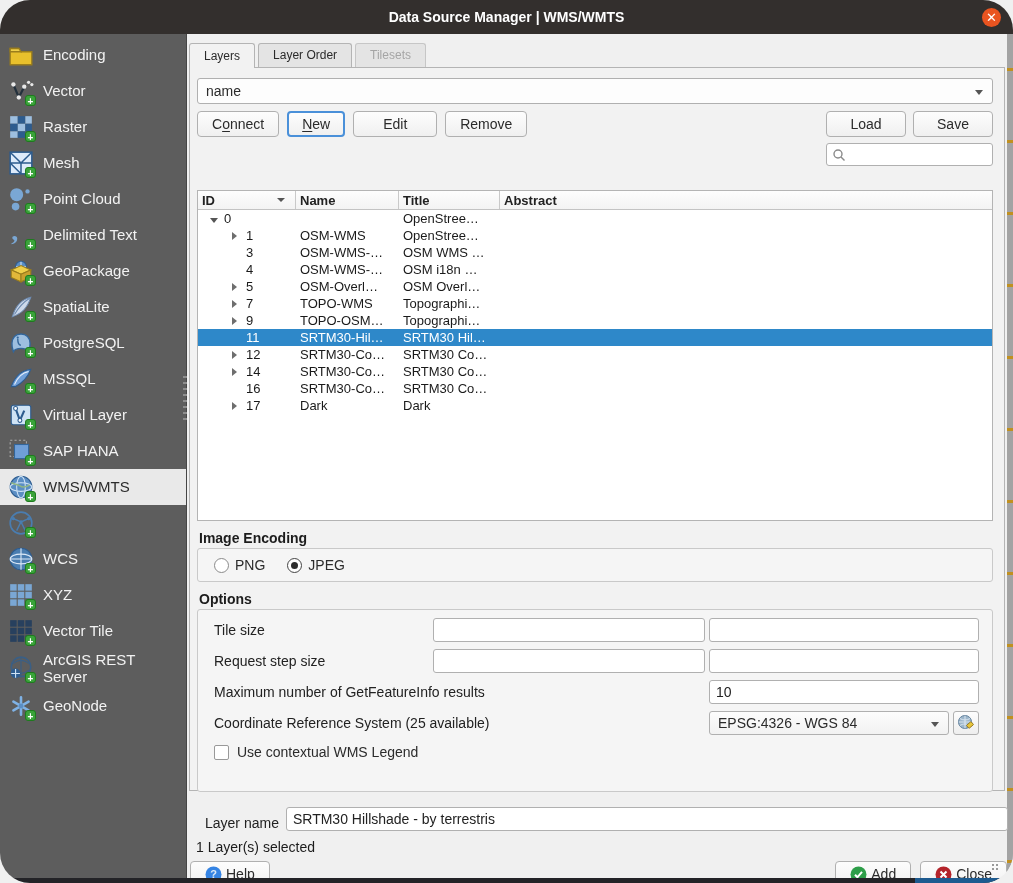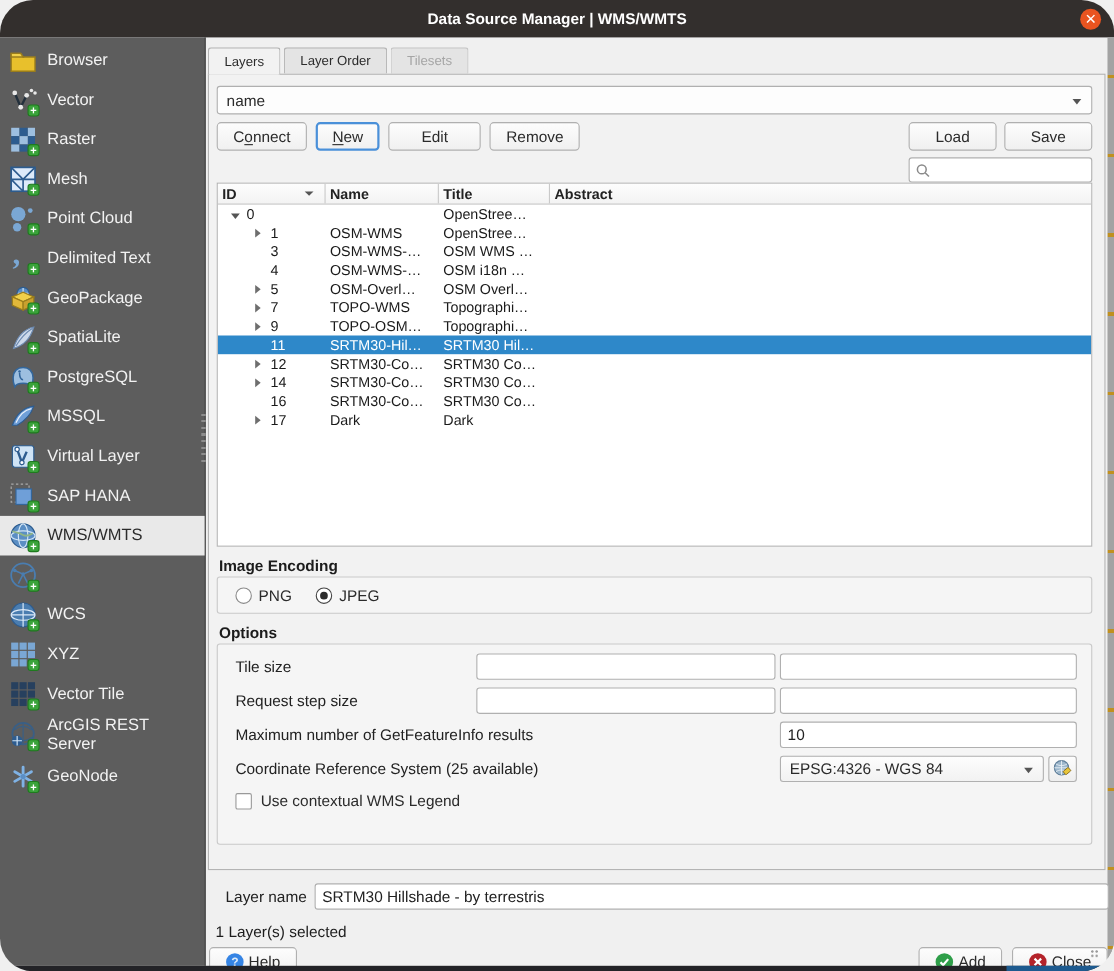--- a/index.html
+++ b/index.html
@@ -66,21 +66,21 @@
   .btn-row .gap { width:8px; }
   .btn-row .spacer { flex:1; }
   .btn-wide { min-width:80px; }
 
   .search-row { display:flex; justify-content:flex-end; margin-top:6px; }
   .searchbox { width:167px; height:23px; background:#fff; border:1px solid #b0b0b0; border-radius:3px;
                display:flex; align-items:center; padding:0 5px; gap:4px; }
   .searchbox input { border:none; outline:none; flex:1; font-size:13px; background:transparent; min-width:0; }
 
   
-  .layer-table { margin-top:0; height:331px; background:#fff; border:1px solid #b4b4b4; overflow:hidden; font-size:13px; }
+  .layer-table { margin-top:24px; height:331px; background:#fff; border:1px solid #b4b4b4; overflow:hidden; font-size:13px; }
   .thead { display:flex; height:19px; background:linear-gradient(#fdfdfd,#f3f3f3); border-bottom:1px solid #c3c3c3; }
   .hcell { display:flex; align-items:center; padding:0 4px; font-weight:bold; color:#222;
            border-right:1px solid #c9c9c9; overflow:hidden; white-space:nowrap; }
   .hcell:last-child { border-right:none; }
   .c-id{width:98px;} .c-name{width:103px;} .c-title{width:101px;} .c-abs{flex:1;}
   .sort-arrow { margin-left:auto; margin-right:6px; width:0; height:0; border-left:4px solid transparent;
                 border-right:4px solid transparent; border-top:4px solid #555; }
   .trow { display:flex; height:17px; align-items:center; color:#1a1a1a; white-space:nowrap; }
   .trow.sel { background:#2e88c9; color:#fff; }
   .tcell { padding:0 4px; overflow:hidden; white-space:nowrap; }
@@ -108,21 +108,21 @@
             font-family:"Liberation Sans","DejaVu Sans",sans-serif; outline:none; color:#222; }
   .w1 { width:272px; margin-right:4px; } .w2 { width:270px; }
   .crs-combo { width:240px; margin-right:4px; height:24px; background:linear-gradient(#fdfdfd,#f2f2f2); }
   .iconbtn { width:26px; height:24px; border:1px solid #b0b0b0; border-radius:3px; background:linear-gradient(#fdfdfd,#eee);
              display:flex; align-items:center; justify-content:center; }
   .iconbtn svg { width:18px; height:18px; }
   .chk-row { margin-top:9px; height:16px; display:flex; align-items:center; gap:8px; }
   .checkbox { width:15px; height:15px; background:#fff; border:1px solid #999; border-radius:2px; }
 
   
-  .layername-row { display:flex; align-items:center; margin:8px 0 0 18px; height:32px; gap:7px; }
+  .layername-row { display:flex; align-items:flex-end; margin:8px 0 0 18px; height:32px; gap:7px; }
   .layername-row .lbl { font-size:14px; color:#222; }
   .layername-row .tinput { flex:1; margin-right:-1px; }
   .status-line { margin:8px 0 0 9px; font-size:14px; color:#1c1c1c; height:16px; }
   .footer-row { display:flex; align-items:center; margin:6px 0 0 3px; }
   .footer-row .spacer { flex:1; }
   .btn .bicon { width:17px; height:17px; margin-right:4px; display:inline-flex; }
   .btn .bicon svg { width:17px; height:17px; }
   .resize-grip { position:absolute; right:8px; bottom:7px; width:8px; height:8px;
     background-image:radial-gradient(#9a9a9a 1px, transparent 1.2px); background-size:4px 4px; }
 </style>
@@ -141,21 +141,21 @@
   <div class="dialog-body">
     <aside class="sidebar" id="sidebar">
       <div class="splitter-dots"></div>
     <div class="sb-item">
           <span class="sb-icon">
             <svg viewBox="0 0 24 24">
               <path d="M2 6h8l2 3h10v12H2z" fill="#e8c02c" stroke="#9a7d1c" stroke-width="1.2"></path>
               <path d="M2 6h8l2 3H2z" fill="#f0d04a" stroke="#9a7d1c" stroke-width="1.2"></path>
             </svg>
           </span>
-          <span class="sb-label">Browser</span>
+          <span class="sb-label">Encoding</span>
         </div>
         <div class="sb-item">
           <span class="sb-icon">
             <svg viewBox="0 0 24 24">
               <polyline points="5,6 10,18 15,8" fill="none" stroke="#23303c" stroke-width="2"></polyline>
               <circle cx="5" cy="6" r="2" fill="#e8e8e8"></circle>
               <circle cx="10" cy="18" r="2" fill="#e8e8e8"></circle>
               <circle cx="15" cy="8" r="2" fill="#e8e8e8"></circle>
               <circle cx="19" cy="4" r="1.5" fill="#e8e8e8"></circle>
               <circle cx="22" cy="6" r="1.5" fill="#e8e8e8"></circle>

